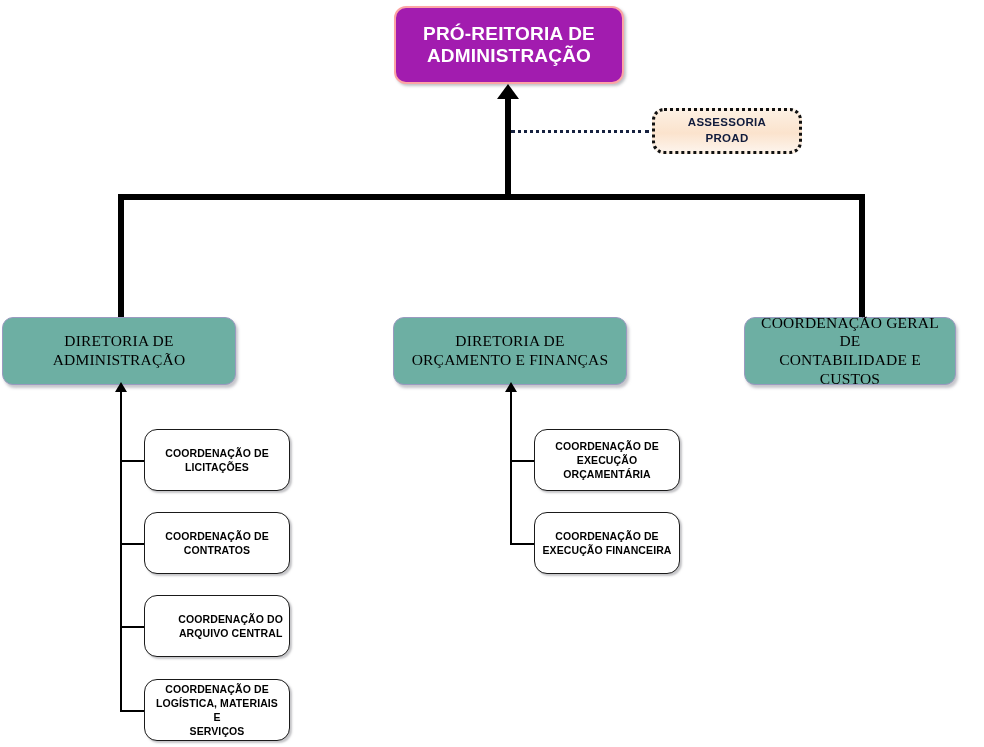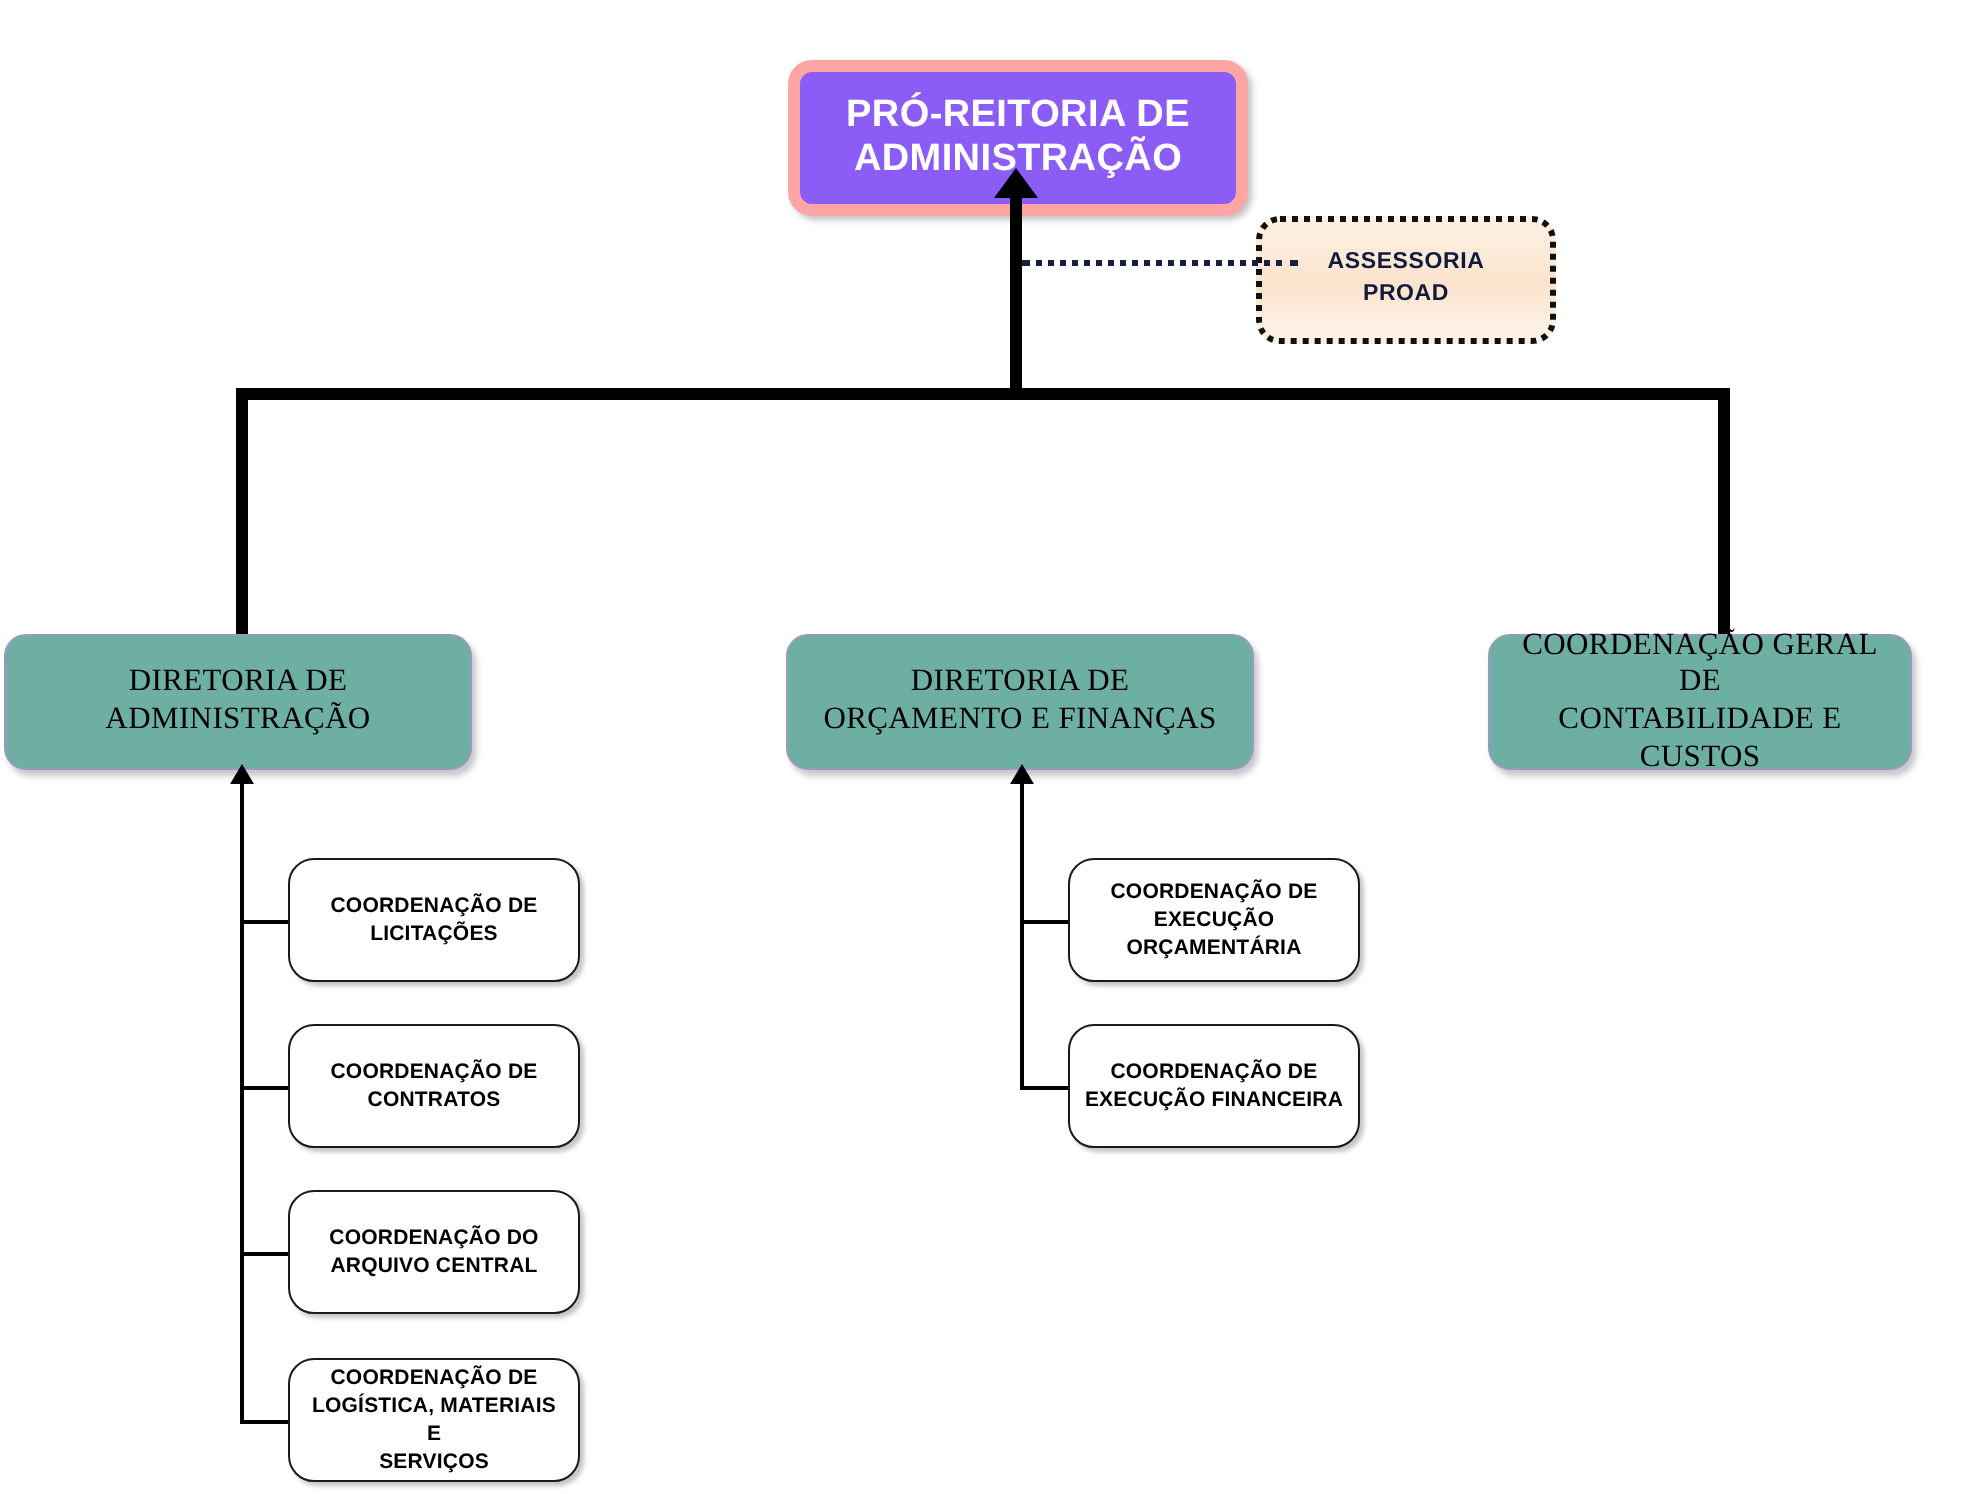--- a/index.html
+++ b/index.html
@@ -53,30 +53,29 @@
   .node {
     position: absolute;
     box-sizing: border-box;
     display: flex;
     align-items: center;
     justify-content: center;
     text-align: center;
   }
 
   .node-root {
-    background: #8b5cf6;
-    border: 6px solid #fca5a5;
+    background: #a21caf;
+    border: 2px solid #fca5a5;
     border-radius: 12px;
     color: #ffffff;
     font-weight: bold;
     font-size: 19px;
     line-height: 1.18;
     letter-spacing: 0.2px;
     box-shadow: 2px 2px 3px rgba(120,120,130,0.45);
-    margin-top: 24px;
   }
 
   .node-dept {
     background: #6dafa3;
     border: 1px solid #9a9ac0;
     border-radius: 11px;
     color: #000000;
     font-weight: normal;
     font-size: 15.5px;
     line-height: 1.2;
@@ -113,21 +112,21 @@
 </head>
 <body>
 
 <div id="chart-root">
 
   <div class="node node-root" style="left:394px; top:6px; width:230px; height:78px;">
     <span class="node-label">PRÓ-REITORIA DE
 ADMINISTRAÇÃO</span>
   </div>
 
-  <div class="node node-advisory" style="left:628px; top:108px; width:150px; height:64px;">
+  <div class="node node-advisory" style="left:652px; top:108px; width:150px; height:46px;">
     <span class="node-label">ASSESSORIA
 PROAD</span>
   </div>
 
   <div class="dotted-link" style="left:511px; top:130px; width:138px;"></div>
 
   <div class="arrow-up" style="left:497px; top:84px;"></div>
   <div class="conn conn-thick-v" style="left:505px; top:98px; height:102px;"></div>
 
   <div class="conn conn-thick-h" style="left:118px; top:194px; width:747px;"></div>
@@ -161,21 +160,21 @@
   <div class="node node-leaf" style="left:144px; top:429px; width:146px; height:62px;">
     <span class="node-label">COORDENAÇÃO DE
 LICITAÇÕES</span>
   </div>
 
   <div class="node node-leaf" style="left:144px; top:512px; width:146px; height:62px;">
     <span class="node-label">COORDENAÇÃO DE
 CONTRATOS</span>
   </div>
 
-  <div class="node node-leaf" style="left:144px; top:595px; width:146px; height:62px;">
+  <div class="node node-leaf" style="left:144px; top:595px; width:146px; height:62px;justify-content:flex-end;">
     <span class="node-label">COORDENAÇÃO DO
 ARQUIVO CENTRAL</span>
   </div>
 
   <div class="node node-leaf" style="left:144px; top:679px; width:146px; height:62px;">
     <span class="node-label">COORDENAÇÃO DE
 LOGÍSTICA, MATERIAIS E
 SERVIÇOS</span>
   </div>
 

